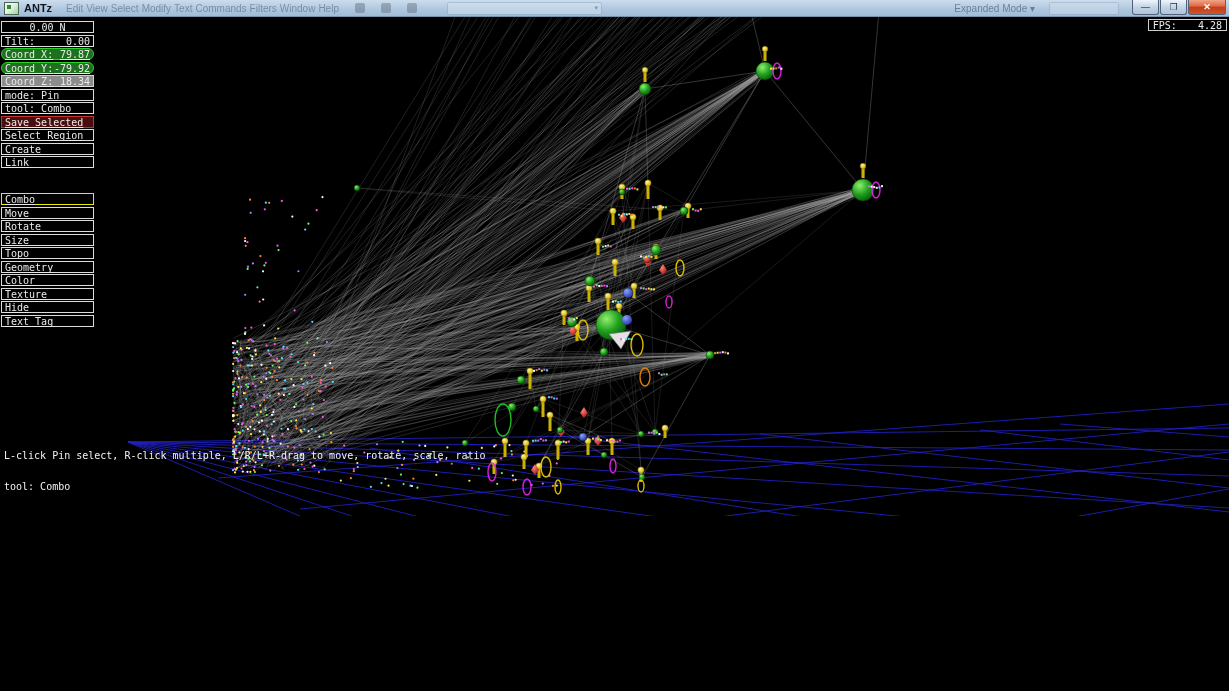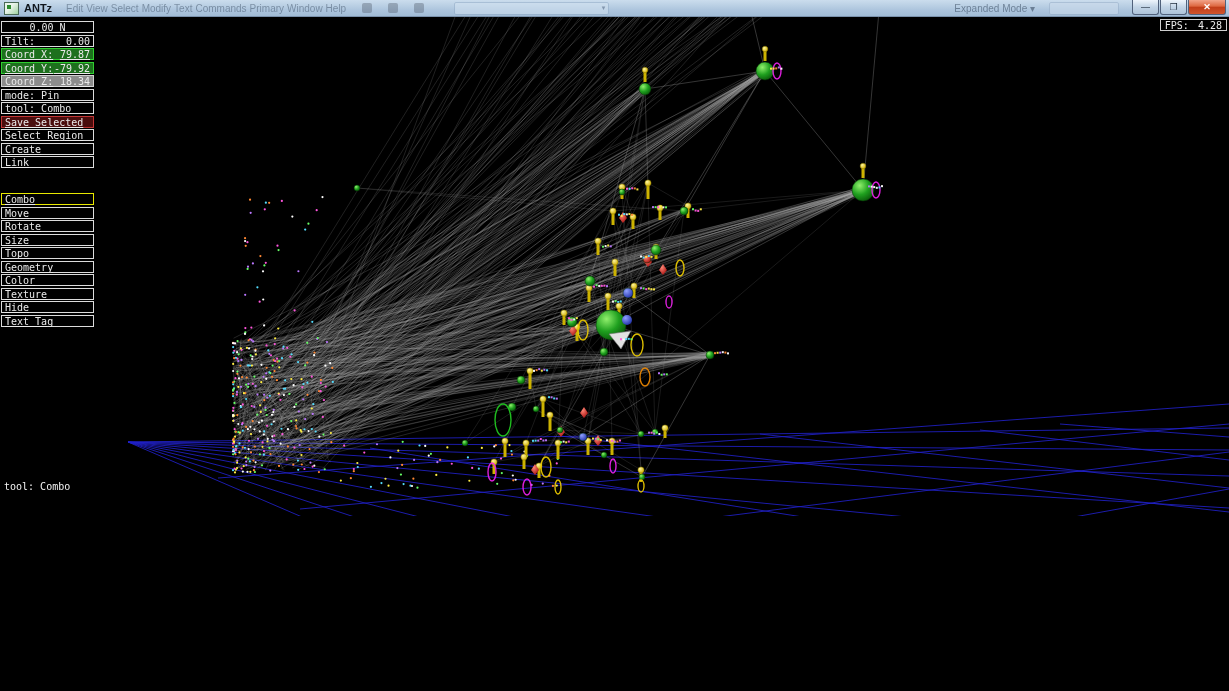--- a/index.html
+++ b/index.html
@@ -31,29 +31,29 @@
   .winbtn.close{width:38px;color:#fff;font-weight:bold;
     background:linear-gradient(#f2a489,#dd6740 45%,#c13d18 50%,#d1542c);}
 
   
   #hud{position:absolute;left:1px;top:21px;width:93px;z-index:20;}
   .hud-row{height:12px;margin-bottom:1.5px;border:1px solid #dcdcdc;background:#000;color:#eaeaea;
     font-size:10px;line-height:11px;padding:0 3px;display:flex;justify-content:space-between;
     box-sizing:border-box;white-space:pre;text-decoration:underline;}
   .hud-center{justify-content:center;}
   .hud-left{justify-content:flex-start;}
-  .hud-green{background:#1d701d;border-color:#2fce2f;}
+  .hud-green{background:#1d701d;border-color:#2fce2f;border-radius:6px;}
   .hud-gray{background:#8c8c8c;border-color:#d2d2d2;}
   .hud-save{background:#4a0d0d;border-color:#c23535;}
   .hud-active{border-color:#e8e800;margin-top:25px;}
 
   
   #fps{position:absolute;right:2px;top:19px;z-index:20;border:1px solid #cfcfcf;background:#000;
     color:#eaeaea;font-size:10px;line-height:11px;height:12px;box-sizing:border-box;
-    padding:0 4px;display:flex;gap:9px;white-space:pre;}
+    padding:0 4px;display:flex;gap:21px;white-space:pre;}
 
   
   #status{position:absolute;left:4px;bottom:3px;z-index:20;color:#f2f2f2;font-size:10px;
     line-height:10.4px;white-space:pre;}
 
   #scene{position:absolute;left:0;top:0;z-index:1;}
 </style>
 </head>
 <body>
 
@@ -1284,21 +1284,21 @@
   <div id="titlebar">
     <div class="app-icon"></div>
     <span id="title-text">ANTz</span>
     <div id="menu">
         <span>Edit</span>
         <span>View</span>
         <span>Select</span>
         <span>Modify</span>
         <span>Text</span>
         <span>Commands</span>
-        <span>Primary</span>
+        <span>Filters</span>
         <span>Window</span>
         <span>Help</span>
       </div>
     <div class="ghost-ic"></div>
     <div class="ghost-ic"></div>
     <div class="ghost-ic"></div>
     <div class="ghost-combo">▾</div>
     <span id="expanded-mode">Expanded Mode ▾</span>
     <div class="ghost-pill"></div>
     <div id="winbtns">
@@ -1335,16 +1335,17 @@
         <div class="hud-row hud-left">Text Tag</div>
       </div>
   </div>
 
   <div id="fps">
     <span>FPS:</span>
     <span>4.28</span>
   </div>
 
   <div id="status">
+    <div>L-click Pin select, R-click multiple, L/R/L+R-drag to move, rotate, scale, ratio</div>
     <div>tool: Combo</div>
   </div>
 
 </div>
 
 </body></html>

